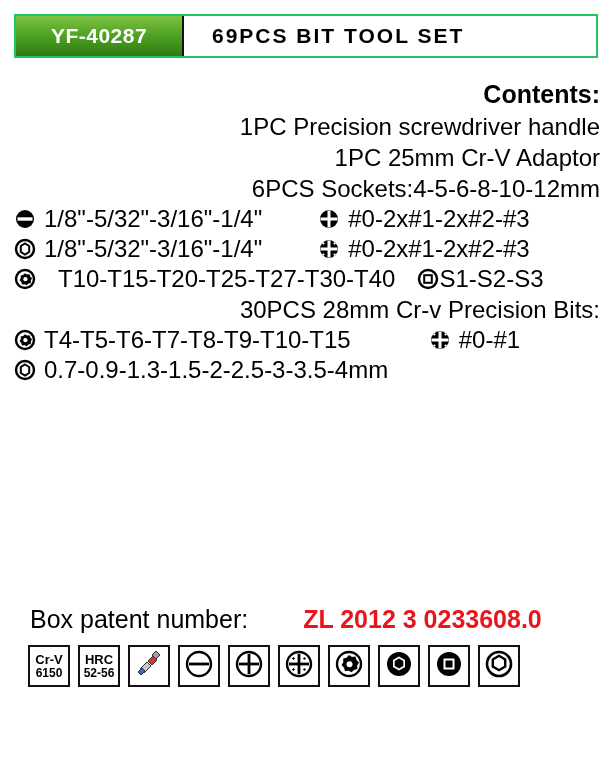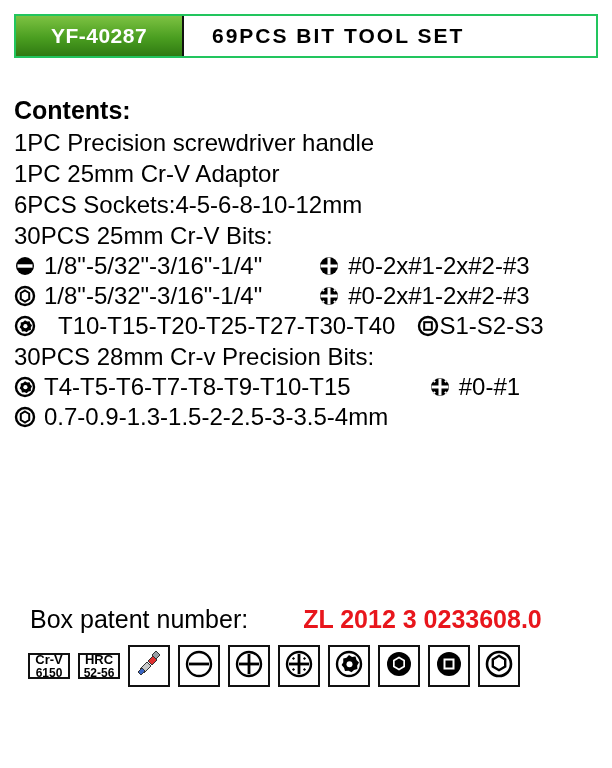--- a/index.html
+++ b/index.html
@@ -53,22 +53,23 @@
   .header-title span {
     font-weight: bold;
     font-size: 21px;
     letter-spacing: 2px;
   }
 
   
   .contents {
     position: absolute;
     left: 14px;
-    top: 96px;
+    top: 80px;
     width: 586px;
+    text-align: right;
   }
   .contents-heading {
     font-weight: bold;
     font-size: 25px;
     margin-bottom: 2px;
   }
   .line {
     font-size: 24px;
     line-height: 31px;
     white-space: nowrap;
@@ -114,21 +115,21 @@
   .badges {
     position: absolute;
     left: 28px;
     top: 645px;
     display: flex;
     align-items: center;
     gap: 8px;
   }
   .badge-box {
     width: 42px;
-    height: 26px;
+    height: 42px;
     border: 2px solid #111111;
     box-sizing: border-box;
     display: flex;
     flex-direction: column;
     align-items: center;
     justify-content: center;
     line-height: 1.05;
   }
   .badge-box .b1 { font-size: 13px; font-weight: bold; }
   .badge-box .b2 { font-size: 12px; font-weight: bold; }
@@ -157,21 +158,20 @@
   </div>
 </div>
 
 <div class="contents">
 
   <div class="contents-heading">Contents:</div>
 
   <div class="line">1PC Precision screwdriver handle</div>
   <div class="line">1PC 25mm Cr-V Adaptor</div>
   <div class="line">6PCS Sockets:4-5-6-8-10-12mm</div>
-  <div class="line">30PCS 25mm Cr-V Bits:</div>
 
   <div class="line icon-line">
     <span class="ic">
       <svg viewBox="0 0 22 22" width="22" height="22">
         <circle cx="11" cy="11" r="9" fill="#000"></circle>
         <rect x="3.5" y="9.3" width="15" height="3.4" fill="#fff"></rect>
       </svg>
     </span>
     <span class="gap-sm"></span>
     <span class="txt">1/8"-5/32"-3/16"-1/4"</span>

